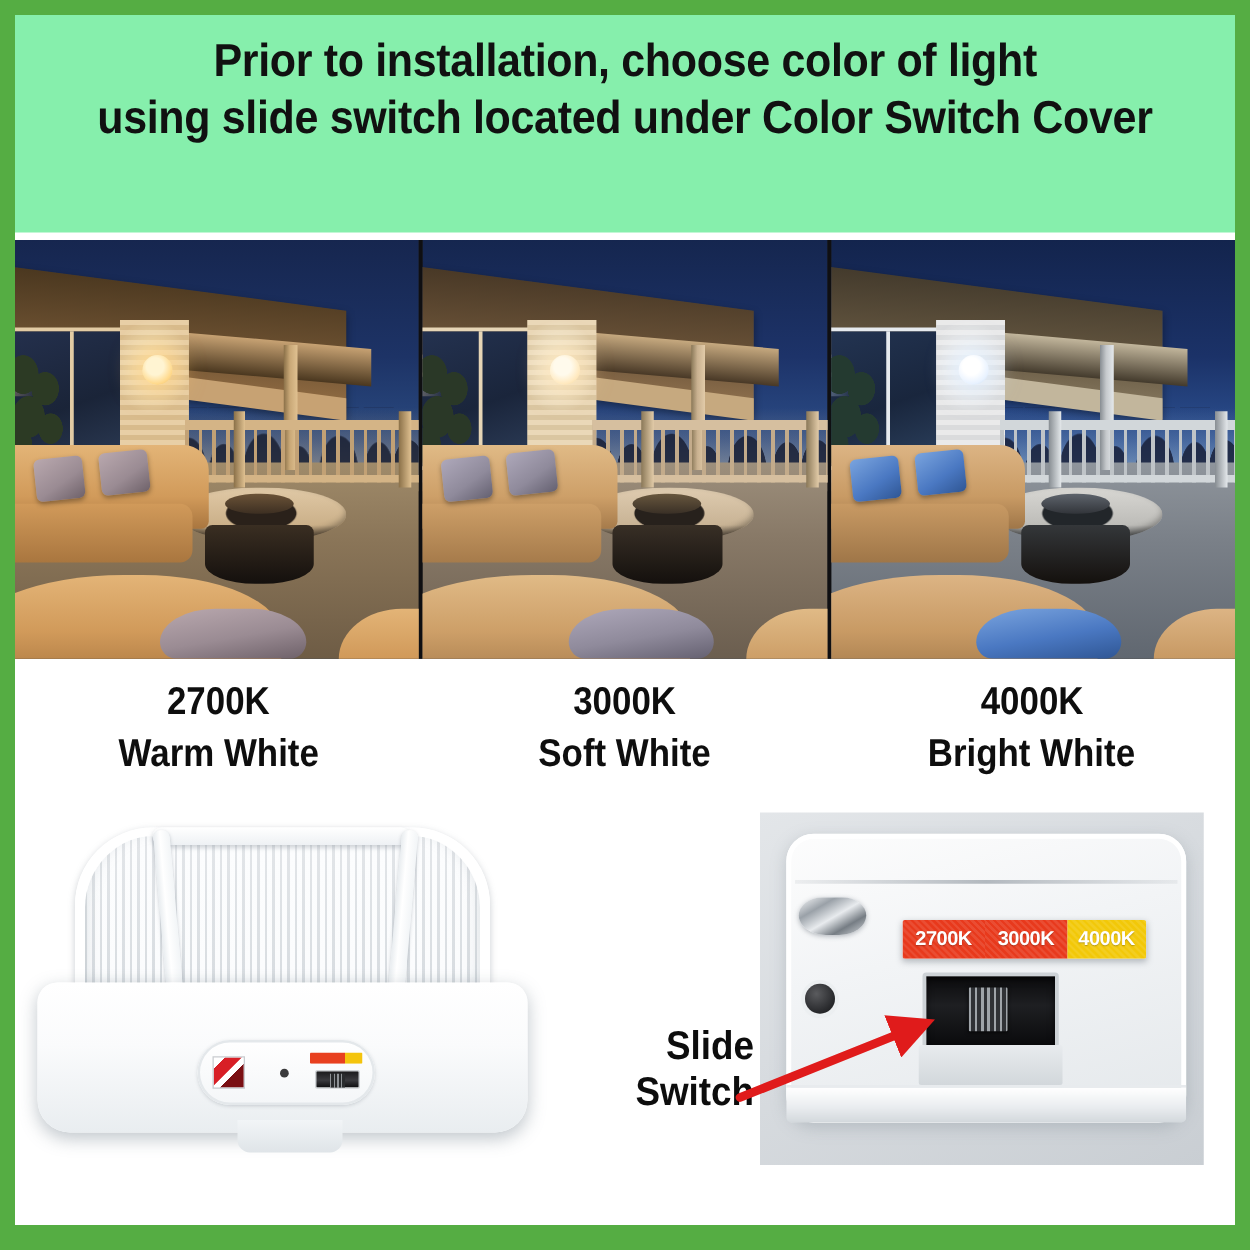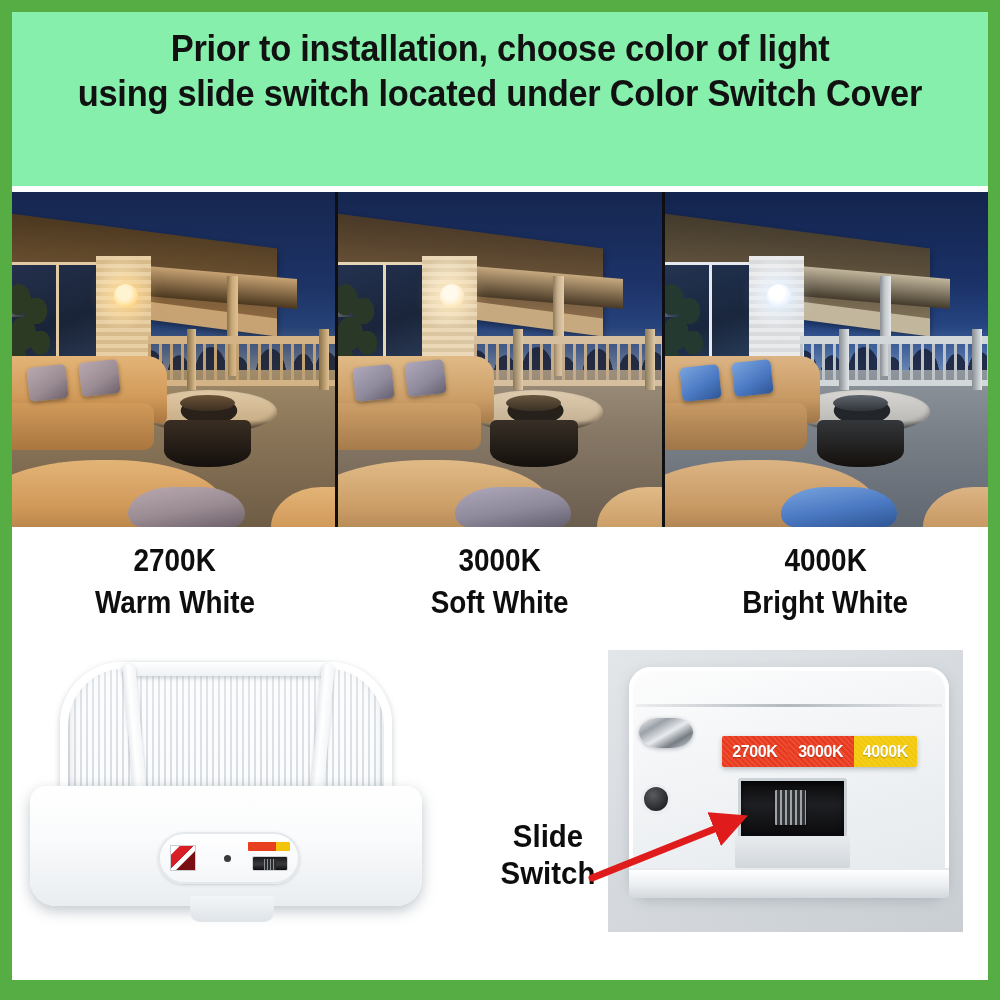--- a/index.html
+++ b/index.html
@@ -460,21 +460,21 @@
     background: linear-gradient(180deg, #ffffff 0%, #eaedf0 55%, #d3d8dc 100%);
     border-top: 2px solid #e8ebee;
     border-radius: 0 0 4px 4px;
   }
 
   
   .callout-label {
     position: absolute;
     left: 476px; top: 806px;
     width: 120px;
-    text-align: center;
+    text-align: right;
   }
   .callout-label .cl-line {
     font-family: "Liberation Sans Narrow", "Liberation Sans", sans-serif;
     font-weight: bold;
     font-size: 32px;
     line-height: 1.16;
     color: #0d0d0d;
     white-space: nowrap;
     transform: scaleX(0.92);
   }

